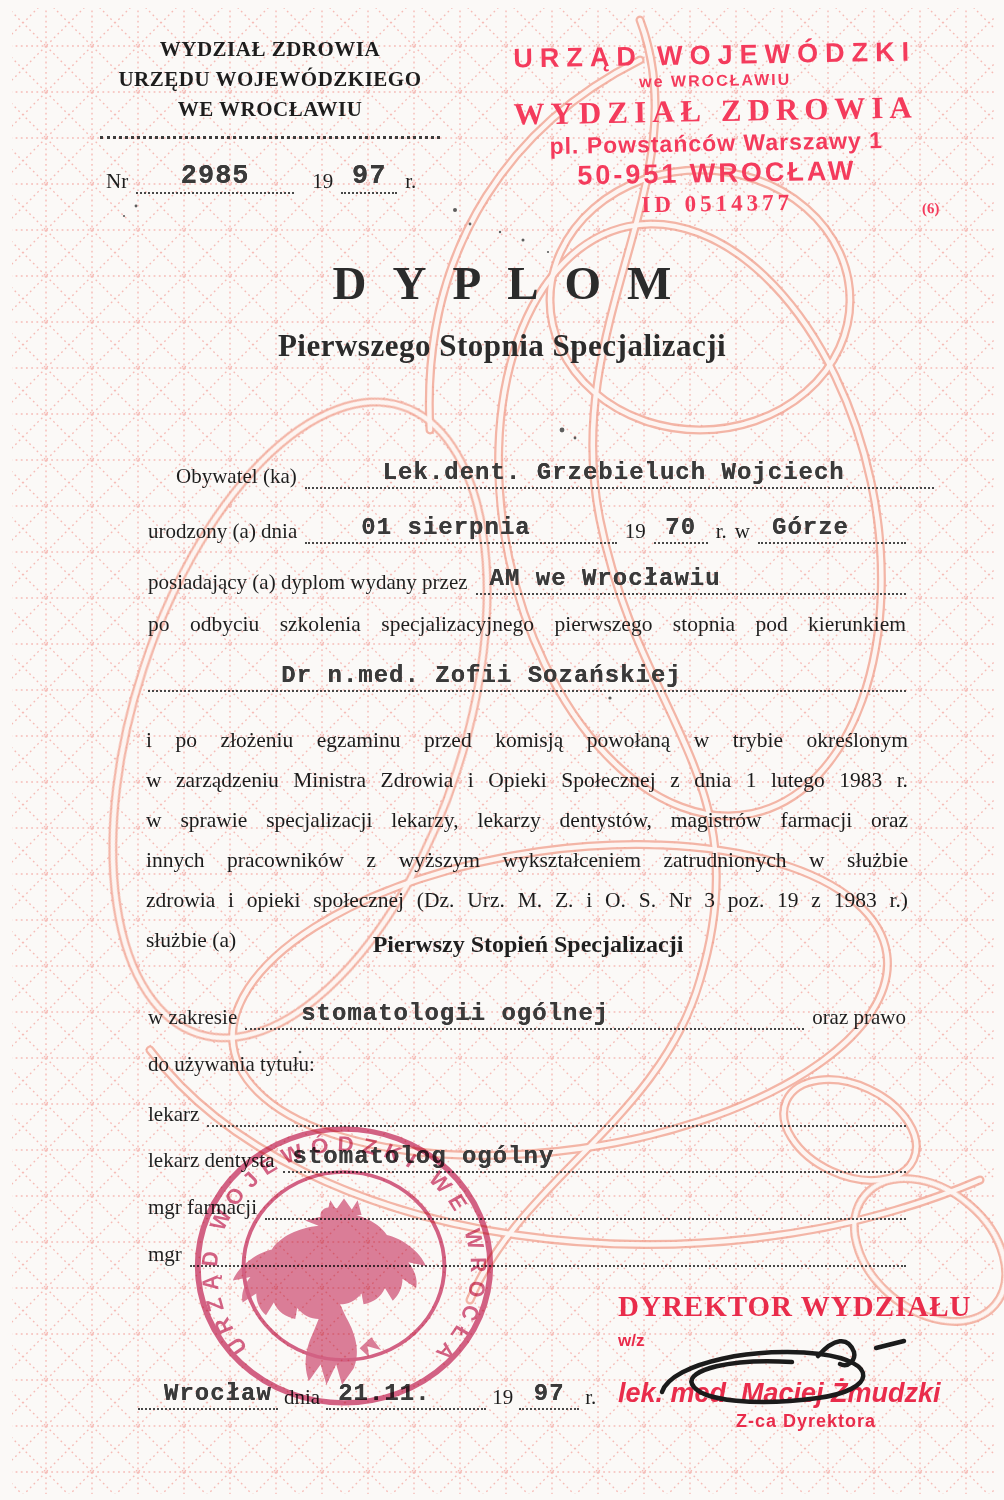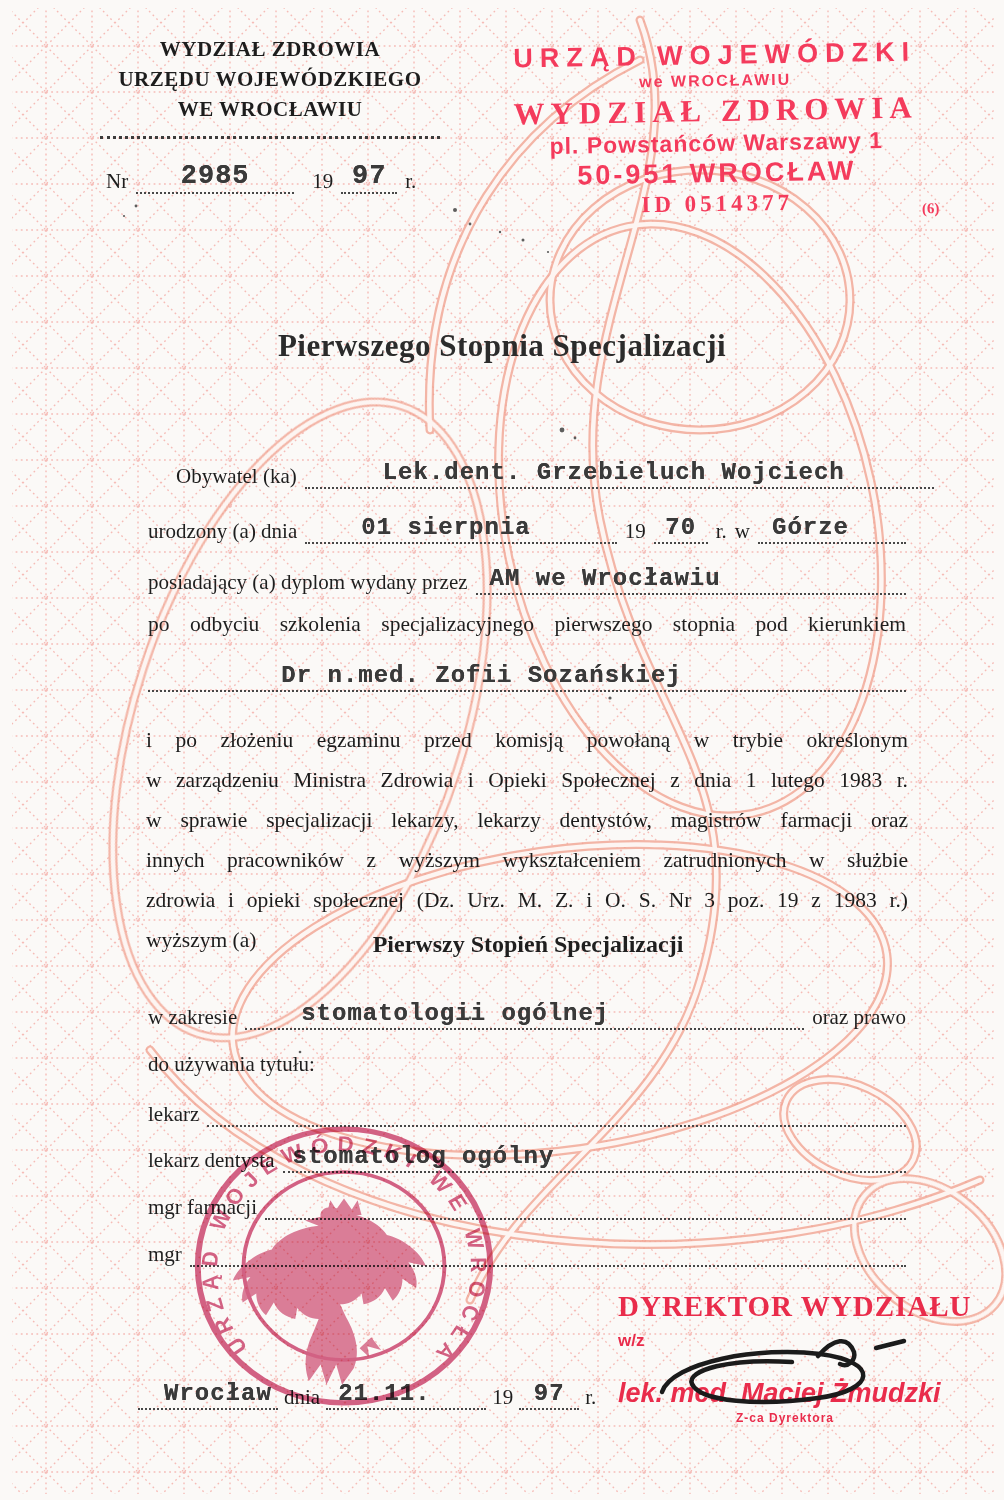--- a/index.html
+++ b/index.html
@@ -69,21 +69,21 @@
     position:absolute;left:148px;top:931px;width:760px;z-index:2;text-align:center;
     font-weight:700;font-size:24px;color:#1f1f1f;
   }
   
   .seal-svg{position:absolute;left:188px;top:1120px;z-index:3;mix-blend-mode:multiply;opacity:.88;filter:blur(.3px);}
   
   .dir-block{position:absolute;left:618px;top:1290px;width:376px;z-index:2;color:#e92c4b;}
   .dir-title{font-family:"Liberation Serif",serif;font-weight:700;font-size:29px;letter-spacing:1px;white-space:nowrap;}
   .dir-wz{font-family:"Liberation Sans",sans-serif;font-weight:700;font-size:17px;margin-top:8px;}
   .dir-name{font-family:"Liberation Sans","DejaVu Sans",sans-serif;font-weight:700;font-style:italic;font-size:27px;margin-top:27px;white-space:nowrap;}
-  .dir-role{font-family:"Liberation Sans",sans-serif;font-weight:700;font-size:12px;letter-spacing:1px;margin-top:2px;margin-left:118px;}
+  .dir-role{font-family:"Liberation Sans",sans-serif;font-weight:700;font-size:18px;letter-spacing:1px;margin-top:2px;margin-left:118px;}
   .sig-svg{position:absolute;left:24px;top:40px;z-index:4;}
   
   .date-row{left:138px;top:1366px;width:480px;gap:6px;}
 </style>
 </head>
 <body>
 
 <div class="page">
 
   <svg class="pattern-svg" width="1004" height="1500" aria-hidden="true">
@@ -149,20 +149,21 @@
     <div class="s2">we WROCŁAWIU</div>
     <div class="s3">WYDZIAŁ ZDROWIA</div>
     <div class="s4">pl. Powstańców Warszawy 1</div>
     <div class="s5">50-951 WROCŁAW</div>
     <div class="s6">
       <span>ID 0514377</span>
       <span class="corner">(6)</span>
     </div>
   </div>
 
+  <div class="doc-title">DYPLOM</div>
   <div class="doc-subtitle">Pierwszego Stopnia Specjalizacji</div>
 
   <div class="row" style="top:445px;margin-left:28px;">
     <span class="lbl">Obywatel (ka)</span>
     <span class="dots grow">
       <span class="typed" style="left:78px;">Lek.dent. Grzebieluch Wojciech</span>
     </span>
   </div>
 
   <div class="row" style="top:500px;">
@@ -195,21 +196,21 @@
       <span class="typed" style="left:44%;transform:translateX(-50%);">Dr n.med. Zofii Sozańskiej</span>
     </span>
   </div>
 
   <div class="para">
     <div class="jl">i po złożeniu egzaminu przed komisją powołaną w trybie określonym</div>
     <div class="jl">w zarządzeniu Ministra Zdrowia i Opieki Społecznej z dnia 1 lutego 1983 r.</div>
     <div class="jl">w sprawie specjalizacji lekarzy, lekarzy dentystów, magistrów farmacji oraz</div>
     <div class="jl">innych pracowników z wyższym wykształceniem zatrudnionych w służbie</div>
     <div class="jl">zdrowia i opieki społecznej (Dz. Urz. M. Z. i O. S. Nr 3 poz. 19 z 1983 r.)</div>
-    <div>wyższym (a)</div>
+    <div>służbie (a)</div>
   </div>
 
   <div class="deg-heading">Pierwszy Stopień Specjalizacji</div>
 
   <div class="row" style="top:986px;">
     <span class="lbl">w zakresie</span>
     <span class="dots grow">
       <span class="typed" style="left:56px;">stomatologii ogólnej</span>
     </span>
     <span class="lbl">oraz prawo</span>

